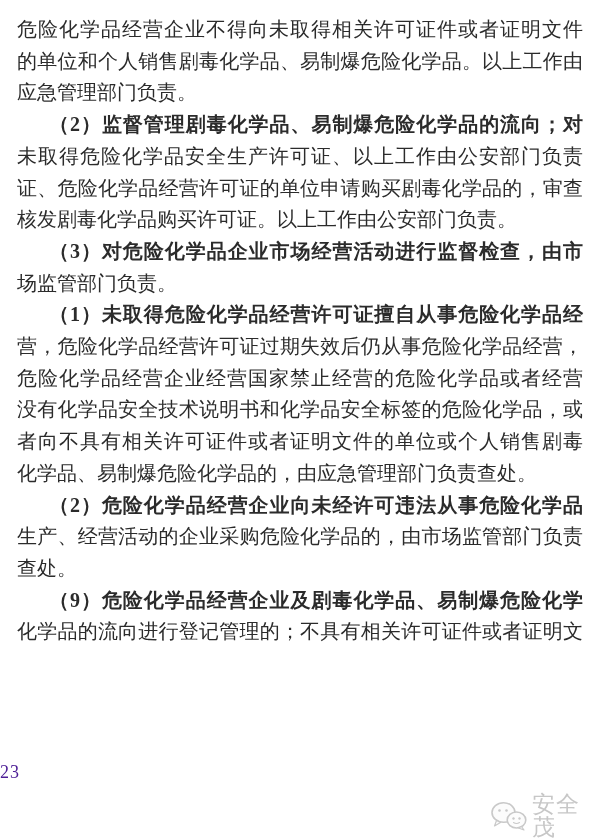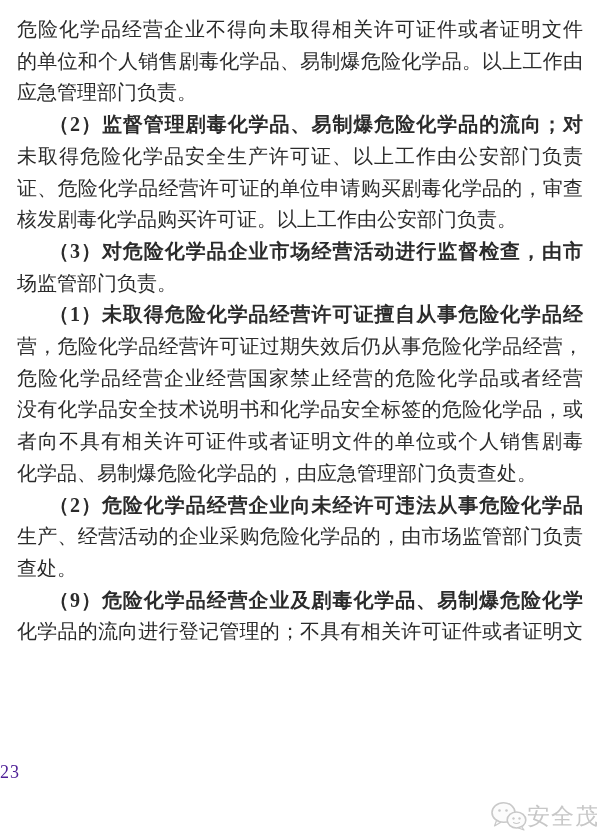--- a/index.html
+++ b/index.html
@@ -20,21 +20,21 @@
   .j{text-align:justify;text-align-last:justify;}
   
   .ind{text-indent:1.6em;font-weight:bold;}
   .bold{font-weight:bold;}
   .footer-page{
     position:absolute;top:762px;left:0;width:534px;text-align:left;
     font-size:18px;color:#4c1d95;letter-spacing:1px;
   }
   .watermark{
     position:absolute;top:799px;left:491px;height:34px;
-    display:flex;align-items:center;
+    display:flex;align-items:center;gap:5px;
   }
   .watermark-label{
     font-family:"Liberation Sans","DejaVu Sans",sans-serif;
     font-size:23px;letter-spacing:1px;color:#c7c7c7;font-weight:400;
     line-height:1;
   }
   .wm-icon{display:block;}
 </style>
 </head>
 <body>

